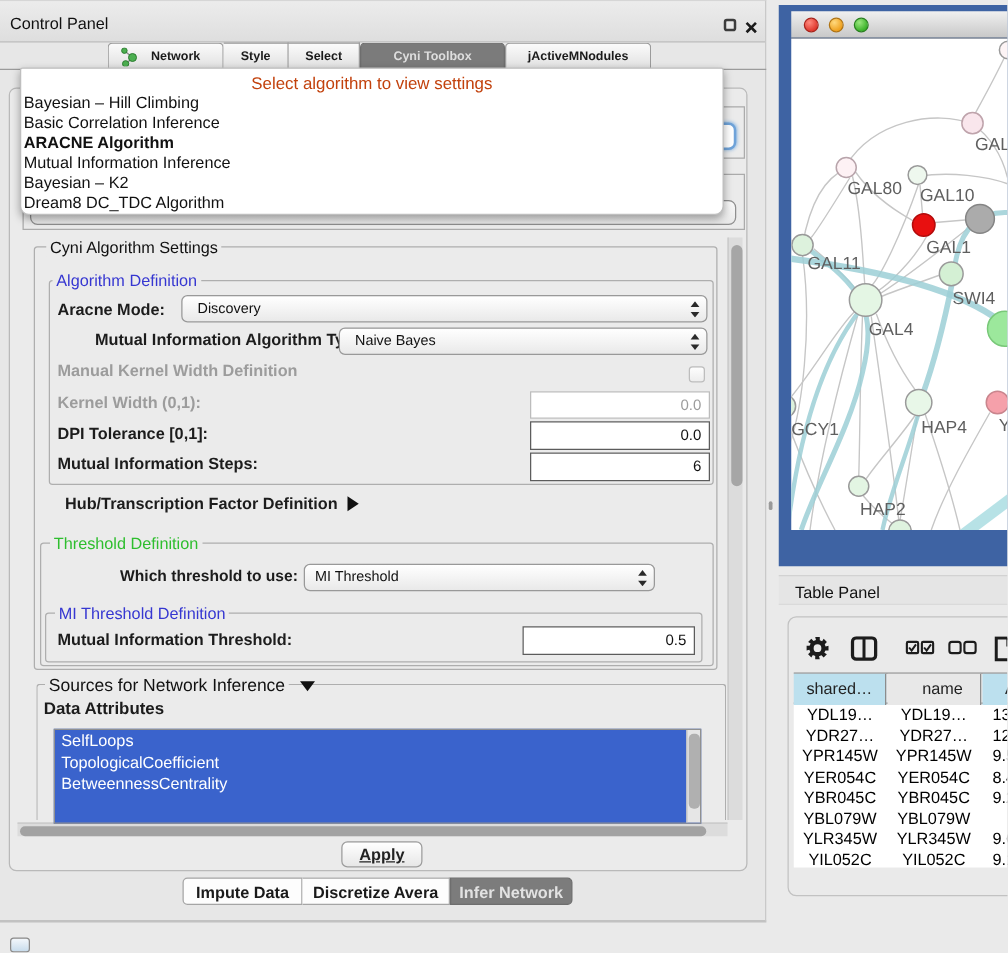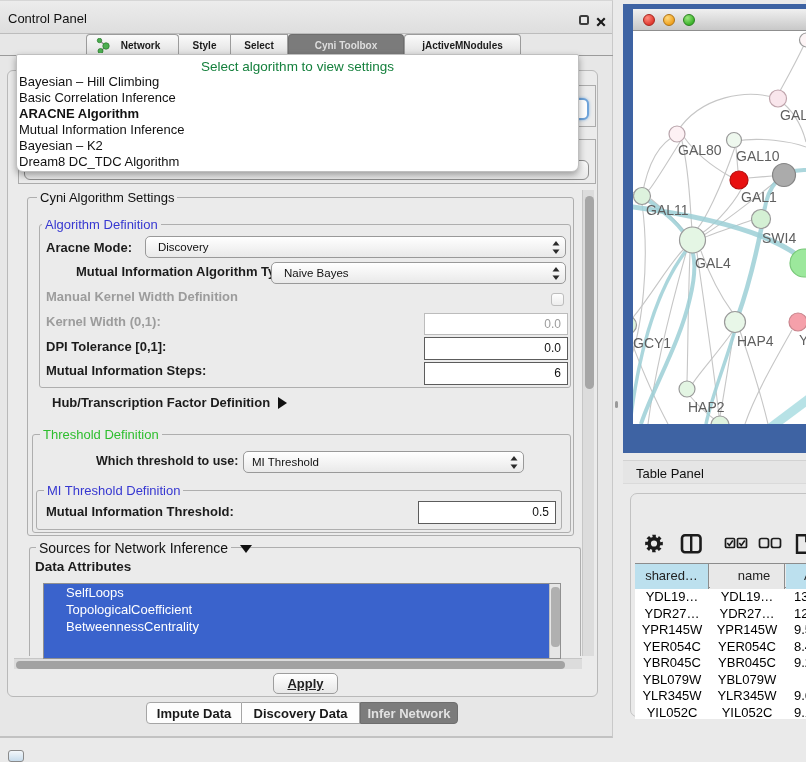--- a/index.html
+++ b/index.html
@@ -24,27 +24,27 @@
 #scrollhthumb{left:2px;top:1.5px;width:549px;height:8px;background:#a2a2a2;border-radius:4px;}
 
 .grp{position:absolute;border:1px solid #aeaeae;border-radius:3px;}
 .grplbl{position:absolute;font-size:13px;background:#ebebeb;padding:0 3px;white-space:nowrap;}
 .lbl{position:absolute;font-size:13px;font-weight:bold;color:#1c1c1c;white-space:nowrap;}
 .combo{position:absolute;border:1px solid #999;border-radius:5px;background:linear-gradient(#ffffff,#e9e9e9);font-size:11.5px;color:#111;}
 .combo span{position:absolute;left:12px;top:4px;}
 .field{position:absolute;background:#fff;font-size:12px;text-align:right;padding-right:6px;}
 
 #attrlist{left:43px;top:582px;width:518px;height:76px;border:1px solid #909090;background:#3a63cc;overflow:hidden;}
-#attrlist div{color:#fff;font-size:13px;padding-left:22px;height:17px;line-height:17px;}
+#attrlist div{color:#fff;font-size:13px;padding-left:5px;height:17px;line-height:17px;}
 
 #applybtn{left:273px;top:672px;width:65px;height:21px;border:1px solid #9d9d9d;border-radius:5px;background:linear-gradient(#ffffff,#e7e7e7);font-size:13px;font-weight:bold;color:#222;text-align:center;line-height:20px;text-decoration:underline;}
 .btab{position:absolute;top:701px;height:22px;font-size:13px;font-weight:bold;text-align:center;line-height:22px;border:1px solid #a5a5a5;background:#fdfdfd;color:#1a1a1a;}
 
 #dropdown{left:16px;top:53px;width:563px;height:118px;background:#fff;border:1px solid #bfbfbf;border-radius:2px 2px 7px 7px;box-shadow:0 3px 7px rgba(0,0,0,0.35);z-index:50;}
-#dropdown .ttl{position:absolute;left:0;top:4px;width:100%;text-align:center;color:#15803d;font-size:13.5px;}
+#dropdown .ttl{position:absolute;left:0;top:4px;width:100%;text-align:center;color:#c2410c;font-size:13.5px;}
 #dropdown .it{position:absolute;left:2px;font-size:13px;color:#111;white-space:nowrap;}
 
 #netwin{left:623px;top:4px;width:183px;height:449px;background:#3e63a3;}
 #nettitle{left:10px;top:5px;width:173px;height:22px;background:linear-gradient(#f0f0f0,#c8c8c8);border-bottom:1px solid #8f8f8f;}
 .light{position:absolute;top:4.5px;width:12px;height:12px;border-radius:50%;}
 #netcanvas{left:10px;top:27px;width:173px;height:393px;background:#fff;}
 
 #tpbar{left:623px;top:460px;width:183px;height:24px;background:#e5e5e5;border-top:1px solid #d2d2d2;border-bottom:1px solid #dadada;}
 #tpbar span{position:absolute;left:13px;top:5px;font-size:13px;color:#111;}
 #tpbox{left:630px;top:493px;width:190px;height:224px;border:1px solid #c2c2c2;border-radius:7px;background:#eaeaea;}
@@ -152,21 +152,21 @@
   <div class="abs" id="attrlist">
     <div>SelfLoops</div>
       <div>TopologicalCoefficient</div>
       <div>BetweennessCentrality</div>
       <div></div>
     <div class="abs" style="left:505px;top:0;width:12px;height:75px;background:#e6e6e6;border-left:1px solid #c0c0c0;padding:0;"></div>
     <div class="abs" style="left:506.5px;top:3px;width:9px;height:60px;background:#b0b0b0;border-radius:4px;padding:0;"></div>
   </div>
   <div class="abs" id="applybtn">Apply</div>
   <div class="btab" style="left:146px;width:96px;border-radius:4px 0 0 4px;">Impute Data</div>
-  <div class="btab" style="left:242px;width:118px;border-left:none;">Discovery Data</div>
+  <div class="btab" style="left:242px;width:118px;border-left:none;">Discretize Avera</div>
   <div class="btab" style="left:360px;width:98px;border-radius:0 4px 4px 0;background:#7c7c7c;color:#e2e2e2;border-color:#6e6e6e;">Infer Network</div>
 
   <div class="abs" id="dropdown">
     <div class="ttl">Select algorithm to view settings</div>
     <div class="it" style="top:19px;">Bayesian – Hill Climbing</div>
     <div class="it" style="top:35px;">Basic Correlation Inference</div>
     <div class="it" style="top:51px;font-weight:bold;">ARACNE Algorithm</div>
     <div class="it" style="top:67px;">Mutual Information Inference</div>
     <div class="it" style="top:83px;">Bayesian – K2</div>
     <div class="it" style="top:99px;">Dream8 DC_TDC Algorithm</div>
@@ -247,21 +247,21 @@
     <text x="737" y="346">HAP4</text>
     <text x="799" y="345">YJ</text>
     <text x="688" y="412">HAP2</text>
   </g>
 </svg></div>
 </div>
 <div class="abs" id="tpbar">
     <span>Table Panel</span>
   </div>
 <div class="abs" id="tpbox"></div>
-<div class="abs" id="TBL" style="left:630px;top:518px;width:176px;height:201px;overflow:hidden;font-size:13px;">
+<div class="abs" id="TBL" style="left:630px;top:493px;width:176px;height:201px;overflow:hidden;font-size:13px;">
   <svg class="abs" style="left:15px;top:16px;" width="175" height="22" viewBox="0 0 175 22">
     <path d="M17.81,7.67 L17.81,11.33 L15.34,11.35 L14.46,13.21 L16.52,14.44 L13.94,17.02 L12.17,15.29 L10.24,15.98 L10.83,18.31 L7.17,18.31 L7.15,15.84 L5.29,14.96 L4.06,17.02 L1.48,14.44 L3.21,12.67 L2.52,10.74 L0.19,11.33 L0.19,7.67 L2.66,7.65 L3.54,5.79 L1.48,4.56 L4.06,1.98 L5.83,3.71 L7.76,3.02 L7.17,0.69 L10.83,0.69 L10.85,3.16 L12.71,4.04 L13.94,1.98 L16.52,4.56 L14.79,6.33 L15.48,8.26 Z M12.1,9.5 a3.1,3.1 0 1 0 -6.2,0 a3.1,3.1 0 1 0 6.2,0 Z" fill="#1c1c1c" fill-rule="evenodd"></path>
     <g fill="none" stroke="#1c1c1c">
       <rect x="37" y="1.3" width="18.5" height="17" rx="3" stroke-width="2.6"></rect>
       <line x1="46.2" y1="1.5" x2="46.2" y2="18" stroke-width="2.4"></line>
       <rect x="80.5" y="4.5" width="9" height="9" rx="1" stroke-width="1.7"></rect>
       <rect x="92.5" y="4.5" width="9" height="9" rx="1" stroke-width="1.7"></rect>
       <path d="M82.3 9 l2 2.5 3.5 -5" stroke-width="1.6"></path>
       <path d="M94.3 9 l2 2.5 3.5 -5" stroke-width="1.6"></path>
       <rect x="114.5" y="4.5" width="9" height="9" rx="2" stroke-width="1.7"></rect>

